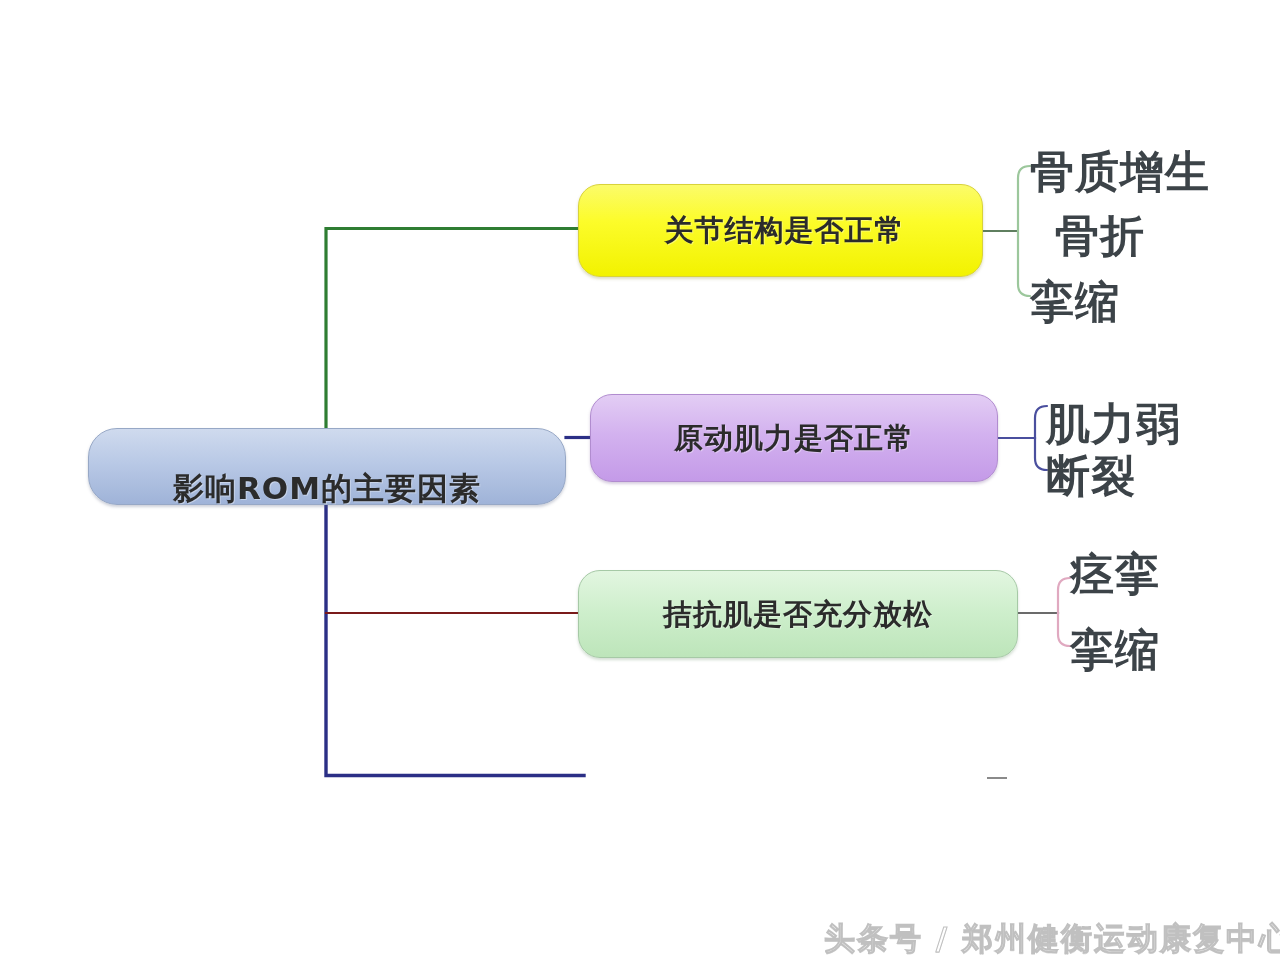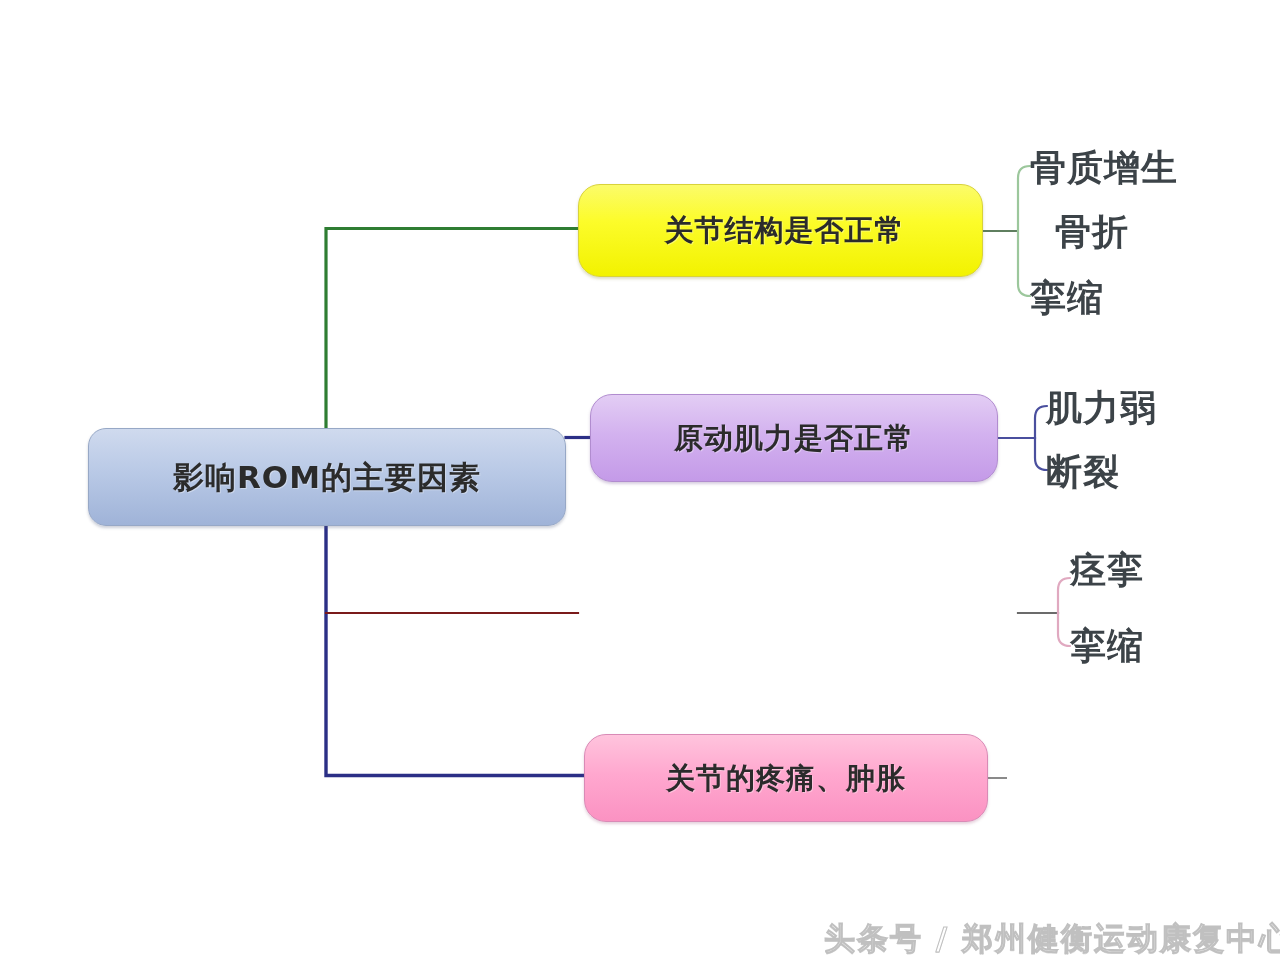--- a/index.html
+++ b/index.html
@@ -44,25 +44,26 @@
     display: block;
     line-height: 1;
     text-shadow: 1px 1px 0 rgba(255,255,255,0.35);
   }
 
   
   #node-root {
     left: 88px;
     top: 428px;
     width: 478px;
-    height: 98px;
+    height: 77px;
     border: 1px solid #97a8c6;
-    border-radius: 18px;
+    border-radius: 29px;
     background: linear-gradient(180deg,#cfdaee 0%, #b9c9e6 45%, #9fb3d8 100%);
     box-shadow: 0 2px 3px rgba(90,100,130,0.30);
+    align-items: flex-end;
   }
   #node-root .node-label { font-size: 31px; }
 
   
   #node-b1 {
     left: 578px;
     top: 184px;
     width: 405px;
     height: 93px;
     border: 1px solid #d8d23a;
@@ -105,21 +106,21 @@
     background: linear-gradient(180deg,#ffc4dd 0%, #ffa8cf 45%, #fb92c2 100%);
     box-shadow: 0 2px 3px rgba(160,90,130,0.28);
   }
   #node-b4 .node-label { font-size: 29px; }
 
   
   .leaf {
     position: absolute;
     color: #3c4348;
     font-weight: 700;
-    font-size: 36px;
+    font-size: 44px;
     line-height: 1;
     white-space: nowrap;
     letter-spacing: 1px;
     z-index: 3;
   }
 
   
   #watermark {
     position: absolute;
     left: 0;
@@ -171,25 +172,25 @@
   <div class="node" id="node-b1">
     <span class="node-label">关节结构是否正常</span>
   </div>
   <div class="leaf" style="left:1030px; top:150px;">骨质增生</div>
   <div class="leaf" style="left:1030px; top:214px;margin-left:25px;">骨折</div>
   <div class="leaf" style="left:1030px; top:280px;">挛缩</div>
 
   <div class="node" id="node-b2">
     <span class="node-label">原动肌力是否正常</span>
   </div>
-  <div class="leaf" style="left:1046px; top:390px;">肌力弱</div>
+  <div class="leaf" style="left:1046px; top:402px;">肌力弱</div>
   <div class="leaf" style="left:1046px; top:454px;">断裂</div>
 
+  <div class="node" id="node-b3">
+    <span class="node-label">拮抗肌是否充分放松</span>
+  </div>
   <div class="leaf" style="left:1070px; top:552px;">痉挛</div>
   <div class="leaf" style="left:1070px; top:628px;">挛缩</div>
 
-  <div class="node" id="node-b4">
-    <span class="node-label">关节的疼痛、肿胀</span>
-  </div>
 
   <div id="watermark">头条号 / 郑州健衡运动康复中心</div>
 
 </div>
 
 </body></html>

